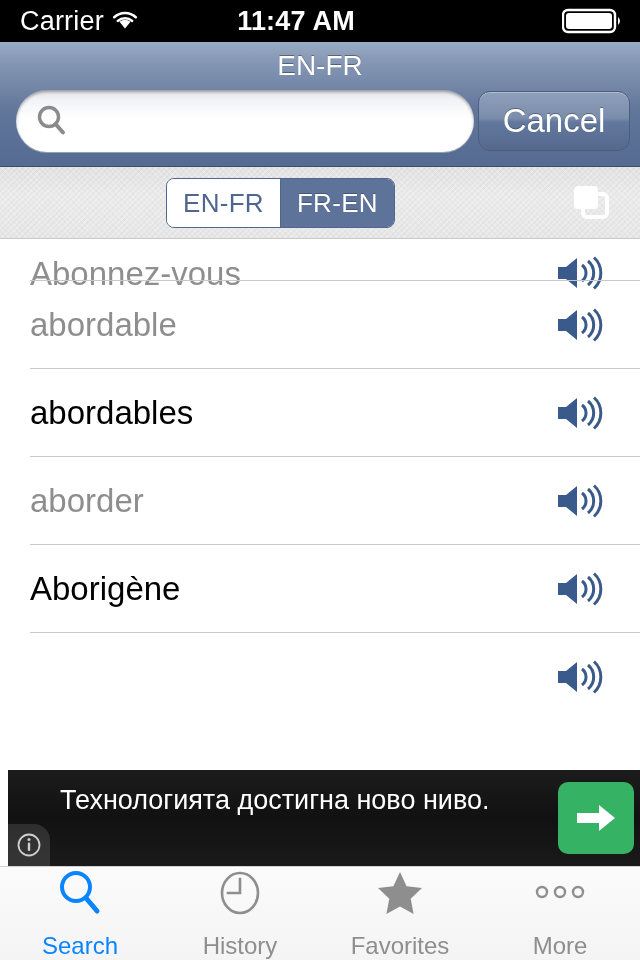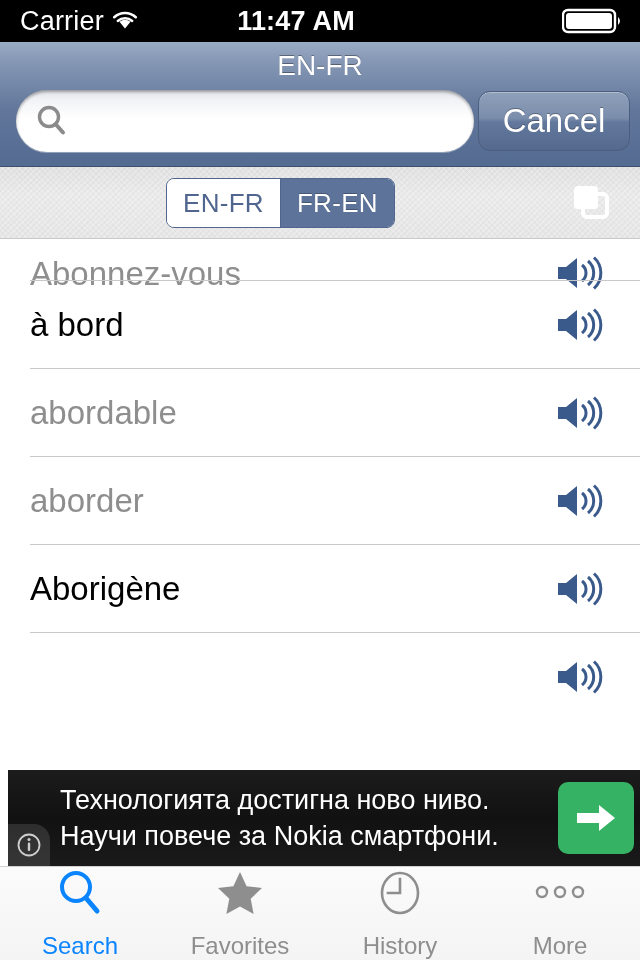--- a/index.html
+++ b/index.html
@@ -196,46 +196,46 @@
         <svg width="50" height="36" viewBox="0 0 50 36">
           <path d="M4 12 h8 L23 3 v30 L12 24 H4 Z" fill="#3b5a8c"></path>
           <path d="M28 10 a10 10 0 0 1 0 16" fill="none" stroke="#3b5a8c" stroke-width="3"></path>
           <path d="M34 6 a15.5 15.5 0 0 1 0 24" fill="none" stroke="#3b5a8c" stroke-width="3"></path>
           <path d="M40 2.5 a21 21 0 0 1 0 31" fill="none" stroke="#3b5a8c" stroke-width="3"></path>
         </svg>
       </div>
       <div class="sep"></div>
     </div>
 
-    <div class="row">
-      <div class="word dark">à bord</div>
-      <div class="spk">
-        <svg width="50" height="36" viewBox="0 0 50 36">
-          <path d="M4 12 h8 L23 3 v30 L12 24 H4 Z" fill="#3b5a8c"></path>
-          <path d="M28 10 a10 10 0 0 1 0 16" fill="none" stroke="#3b5a8c" stroke-width="3"></path>
-          <path d="M34 6 a15.5 15.5 0 0 1 0 24" fill="none" stroke="#3b5a8c" stroke-width="3"></path>
-          <path d="M40 2.5 a21 21 0 0 1 0 31" fill="none" stroke="#3b5a8c" stroke-width="3"></path>
-        </svg>
-      </div>
-      <div class="sep"></div>
-    </div>
 
     <div class="row">
       <div class="word muted">abordable</div>
       <div class="spk">
         <svg width="50" height="36" viewBox="0 0 50 36">
           <path d="M4 12 h8 L23 3 v30 L12 24 H4 Z" fill="#3b5a8c"></path>
           <path d="M28 10 a10 10 0 0 1 0 16" fill="none" stroke="#3b5a8c" stroke-width="3"></path>
           <path d="M34 6 a15.5 15.5 0 0 1 0 24" fill="none" stroke="#3b5a8c" stroke-width="3"></path>
           <path d="M40 2.5 a21 21 0 0 1 0 31" fill="none" stroke="#3b5a8c" stroke-width="3"></path>
         </svg>
       </div>
       <div class="sep"></div>
     </div>
 
+    <div class="row">
+      <div class="word dark">abordables</div>
+      <div class="spk">
+        <svg width="50" height="36" viewBox="0 0 50 36">
+          <path d="M4 12 h8 L23 3 v30 L12 24 H4 Z" fill="#3b5a8c"></path>
+          <path d="M28 10 a10 10 0 0 1 0 16" fill="none" stroke="#3b5a8c" stroke-width="3"></path>
+          <path d="M34 6 a15.5 15.5 0 0 1 0 24" fill="none" stroke="#3b5a8c" stroke-width="3"></path>
+          <path d="M40 2.5 a21 21 0 0 1 0 31" fill="none" stroke="#3b5a8c" stroke-width="3"></path>
+        </svg>
+      </div>
+      <div class="sep"></div>
+    </div>
 
     <div class="row">
       <div class="word muted">aborder</div>
       <div class="spk">
         <svg width="50" height="36" viewBox="0 0 50 36">
           <path d="M4 12 h8 L23 3 v30 L12 24 H4 Z" fill="#3b5a8c"></path>
           <path d="M28 10 a10 10 0 0 1 0 16" fill="none" stroke="#3b5a8c" stroke-width="3"></path>
           <path d="M34 6 a15.5 15.5 0 0 1 0 24" fill="none" stroke="#3b5a8c" stroke-width="3"></path>
           <path d="M40 2.5 a21 21 0 0 1 0 31" fill="none" stroke="#3b5a8c" stroke-width="3"></path>
         </svg>
@@ -265,21 +265,20 @@
           <path d="M34 6 a15.5 15.5 0 0 1 0 24" fill="none" stroke="#3b5a8c" stroke-width="3"></path>
           <path d="M40 2.5 a21 21 0 0 1 0 31" fill="none" stroke="#3b5a8c" stroke-width="3"></path>
         </svg>
       </div>
     </div>
   </div>
 
   <div class="ad">
     <div class="ad-text">
       <div>Технологията достигна ново ниво.</div>
-      <div>Научи повече за Nokia смартфони.</div>
     </div>
     <div class="ad-badge">
       <svg width="26" height="26" viewBox="0 0 26 26">
         <circle cx="13" cy="13" r="10.5" fill="none" stroke="#cfcfcf" stroke-width="1.8"></circle>
         <circle cx="13" cy="7.6" r="1.5" fill="#cfcfcf"></circle>
         <rect x="11.8" y="10.6" width="2.4" height="8.4" rx="1.1" fill="#cfcfcf"></rect>
       </svg>
     </div>
     <div class="ad-cta">
       <svg width="46" height="40" viewBox="0 0 46 40">
@@ -295,34 +294,34 @@
           <circle cx="22" cy="19" r="14" fill="none" stroke="#0a84ff" stroke-width="4"></circle>
           <line x1="32" y1="30" x2="43" y2="43" stroke="#0a84ff" stroke-width="5" stroke-linecap="round"></line>
         </svg>
       </div>
       <div class="tab-label">Search</div>
     </div>
 
     <div class="tab">
       <div class="tab-ico">
         <svg width="52" height="48" viewBox="0 0 52 48">
-          <path d="M26 4 L32.6 18.2 L48 20.1 L36.7 30.7 L39.6 46 L26 38.4 L12.4 46 L15.3 30.7 L4 20.1 L19.4 18.2 Z" fill="#8e8e8e"></path>
-        </svg>
-      </div>
-      <div class="tab-label">Favorites</div>
+          <ellipse cx="26" cy="25" rx="18" ry="20" fill="none" stroke="#8e8e8e" stroke-width="2.6"></ellipse>
+          <path d="M26 11 V25 H14" fill="none" stroke="#8e8e8e" stroke-width="2.6" stroke-linecap="square"></path>
+        </svg>
+      </div>
+      <div class="tab-label">History</div>
     </div>
 
     <div class="tab">
       <div class="tab-ico">
         <svg width="52" height="48" viewBox="0 0 52 48">
-          <ellipse cx="26" cy="25" rx="18" ry="20" fill="none" stroke="#8e8e8e" stroke-width="2.6"></ellipse>
-          <path d="M26 11 V25 H14" fill="none" stroke="#8e8e8e" stroke-width="2.6" stroke-linecap="square"></path>
-        </svg>
-      </div>
-      <div class="tab-label">History</div>
+          <path d="M26 4 L32.6 18.2 L48 20.1 L36.7 30.7 L39.6 46 L26 38.4 L12.4 46 L15.3 30.7 L4 20.1 L19.4 18.2 Z" fill="#8e8e8e"></path>
+        </svg>
+      </div>
+      <div class="tab-label">Favorites</div>
     </div>
 
     <div class="tab">
       <div class="tab-ico">
         <svg width="64" height="48" viewBox="0 0 64 48">
           <circle cx="14" cy="24" r="5" fill="none" stroke="#8e8e8e" stroke-width="2.4"></circle>
           <circle cx="32" cy="24" r="5" fill="none" stroke="#8e8e8e" stroke-width="2.4"></circle>
           <circle cx="50" cy="24" r="5" fill="none" stroke="#8e8e8e" stroke-width="2.4"></circle>
         </svg>
       </div>

